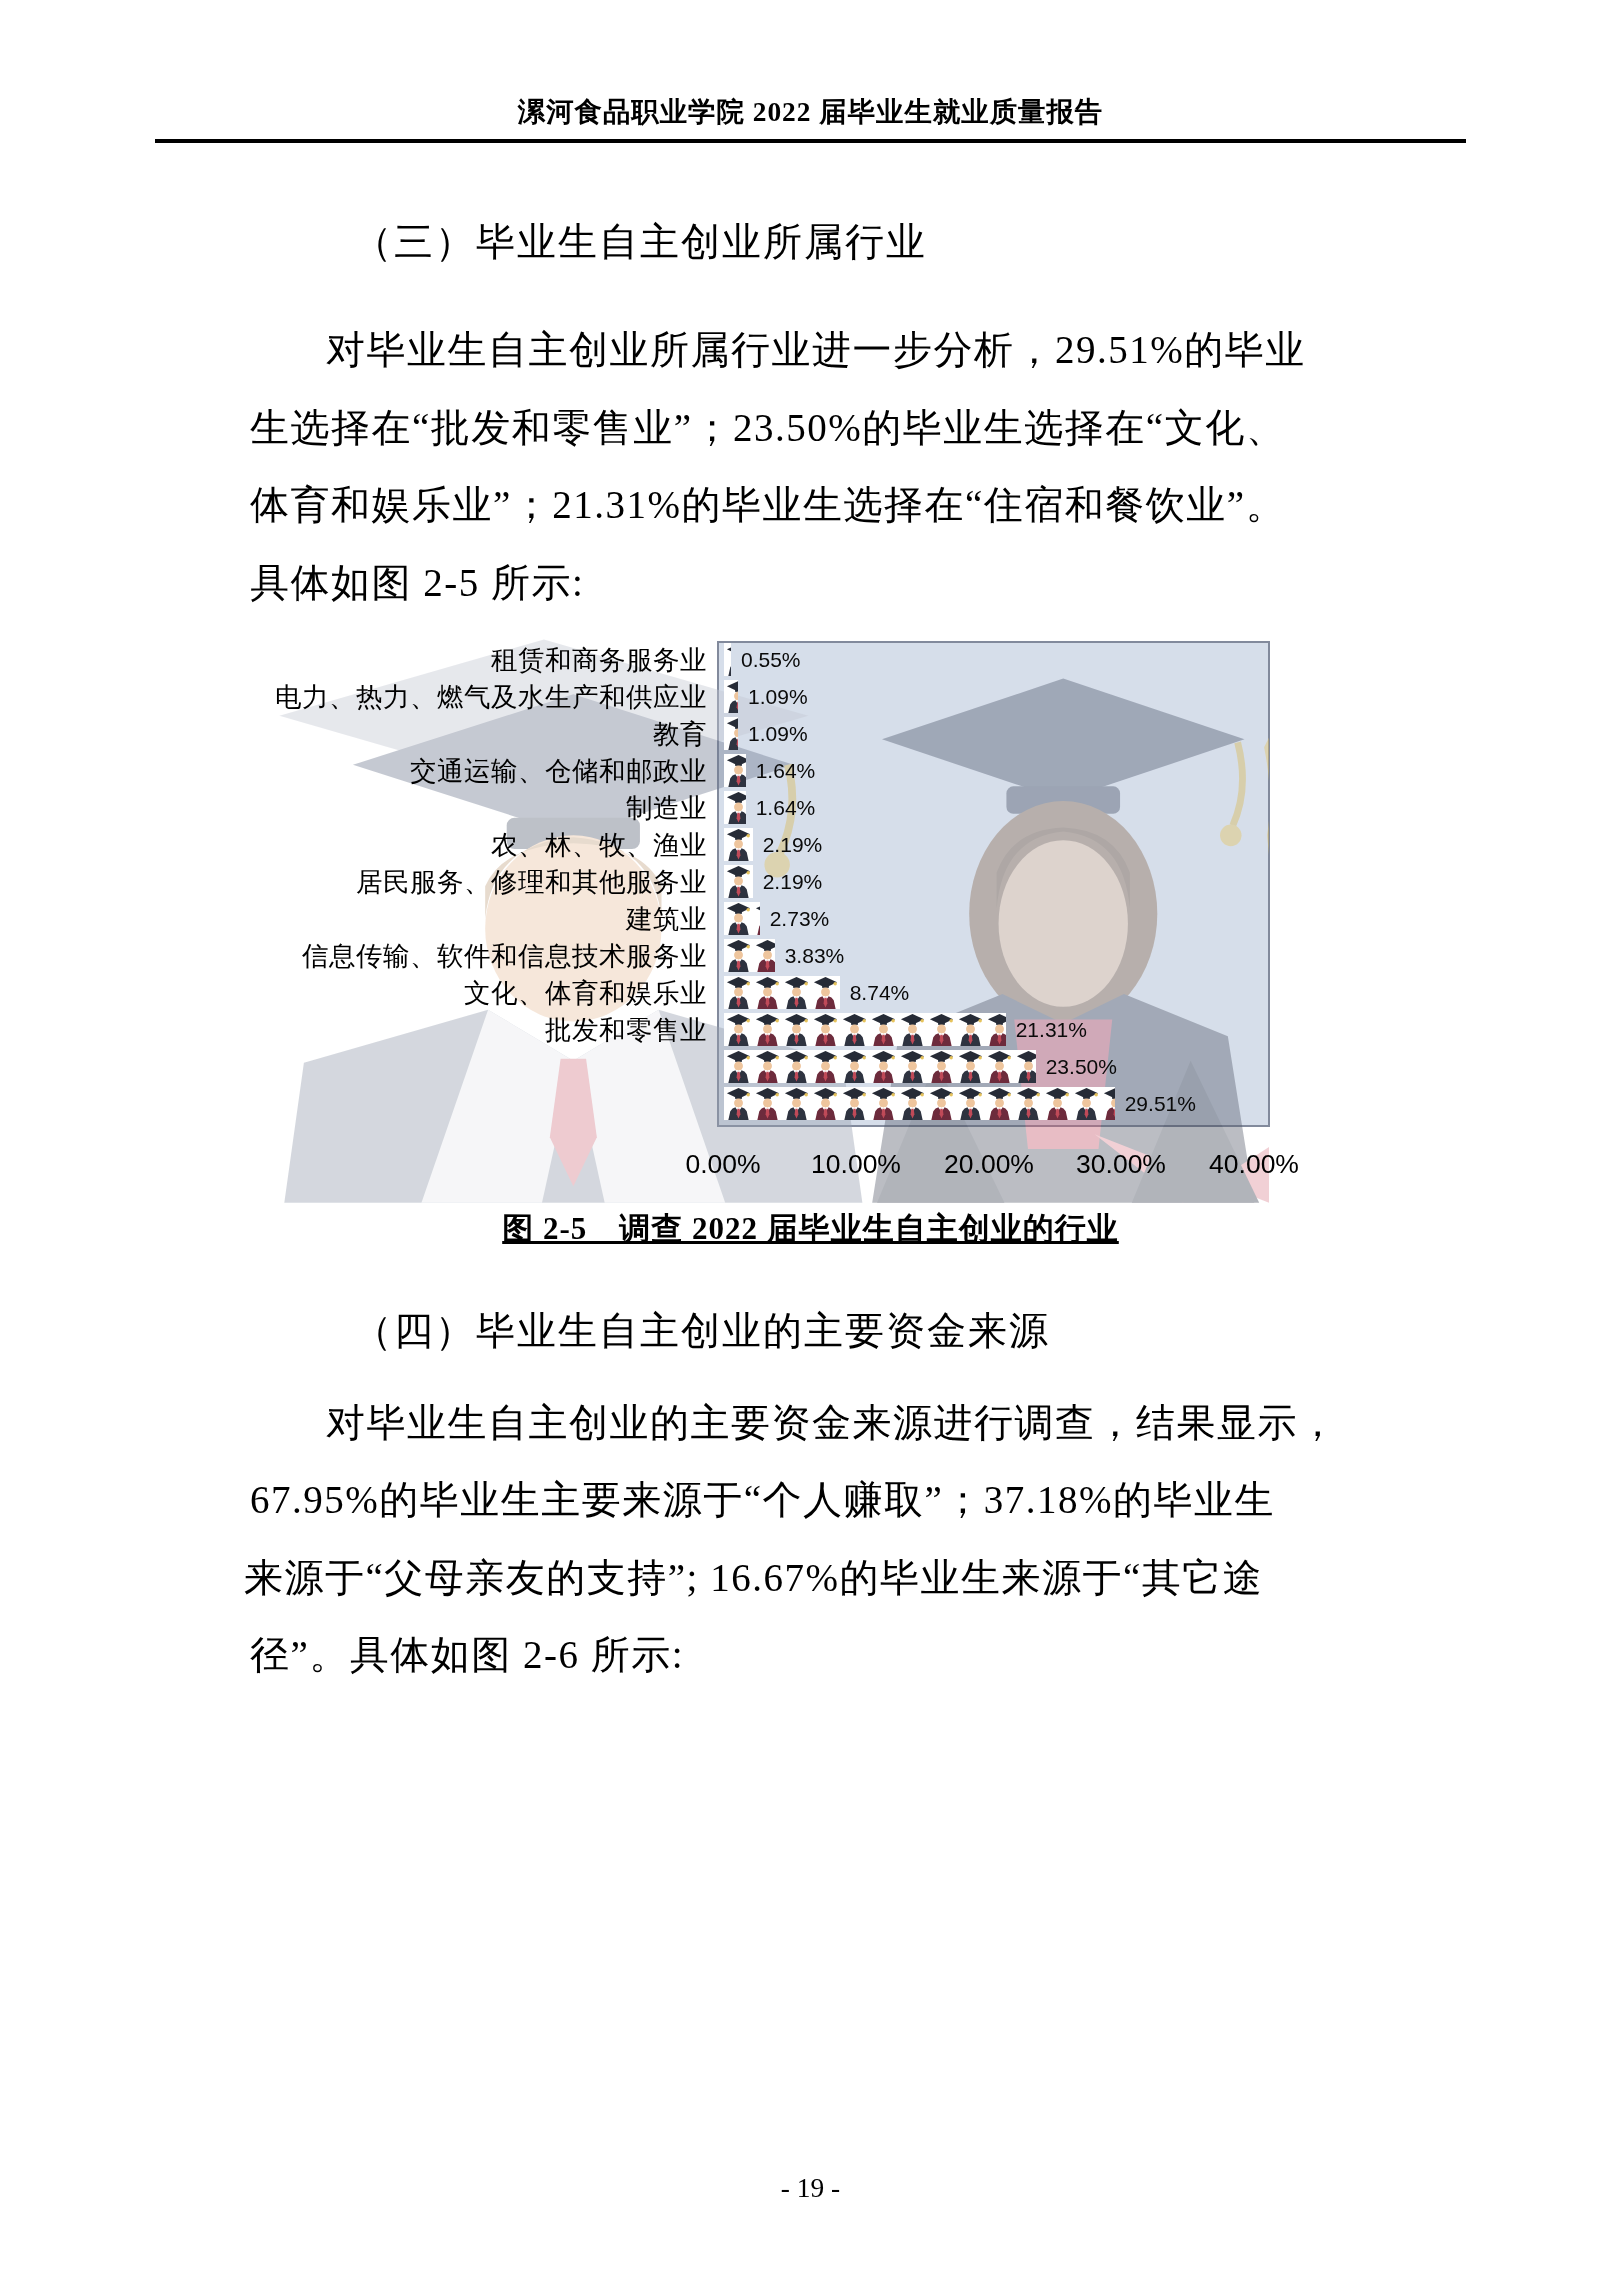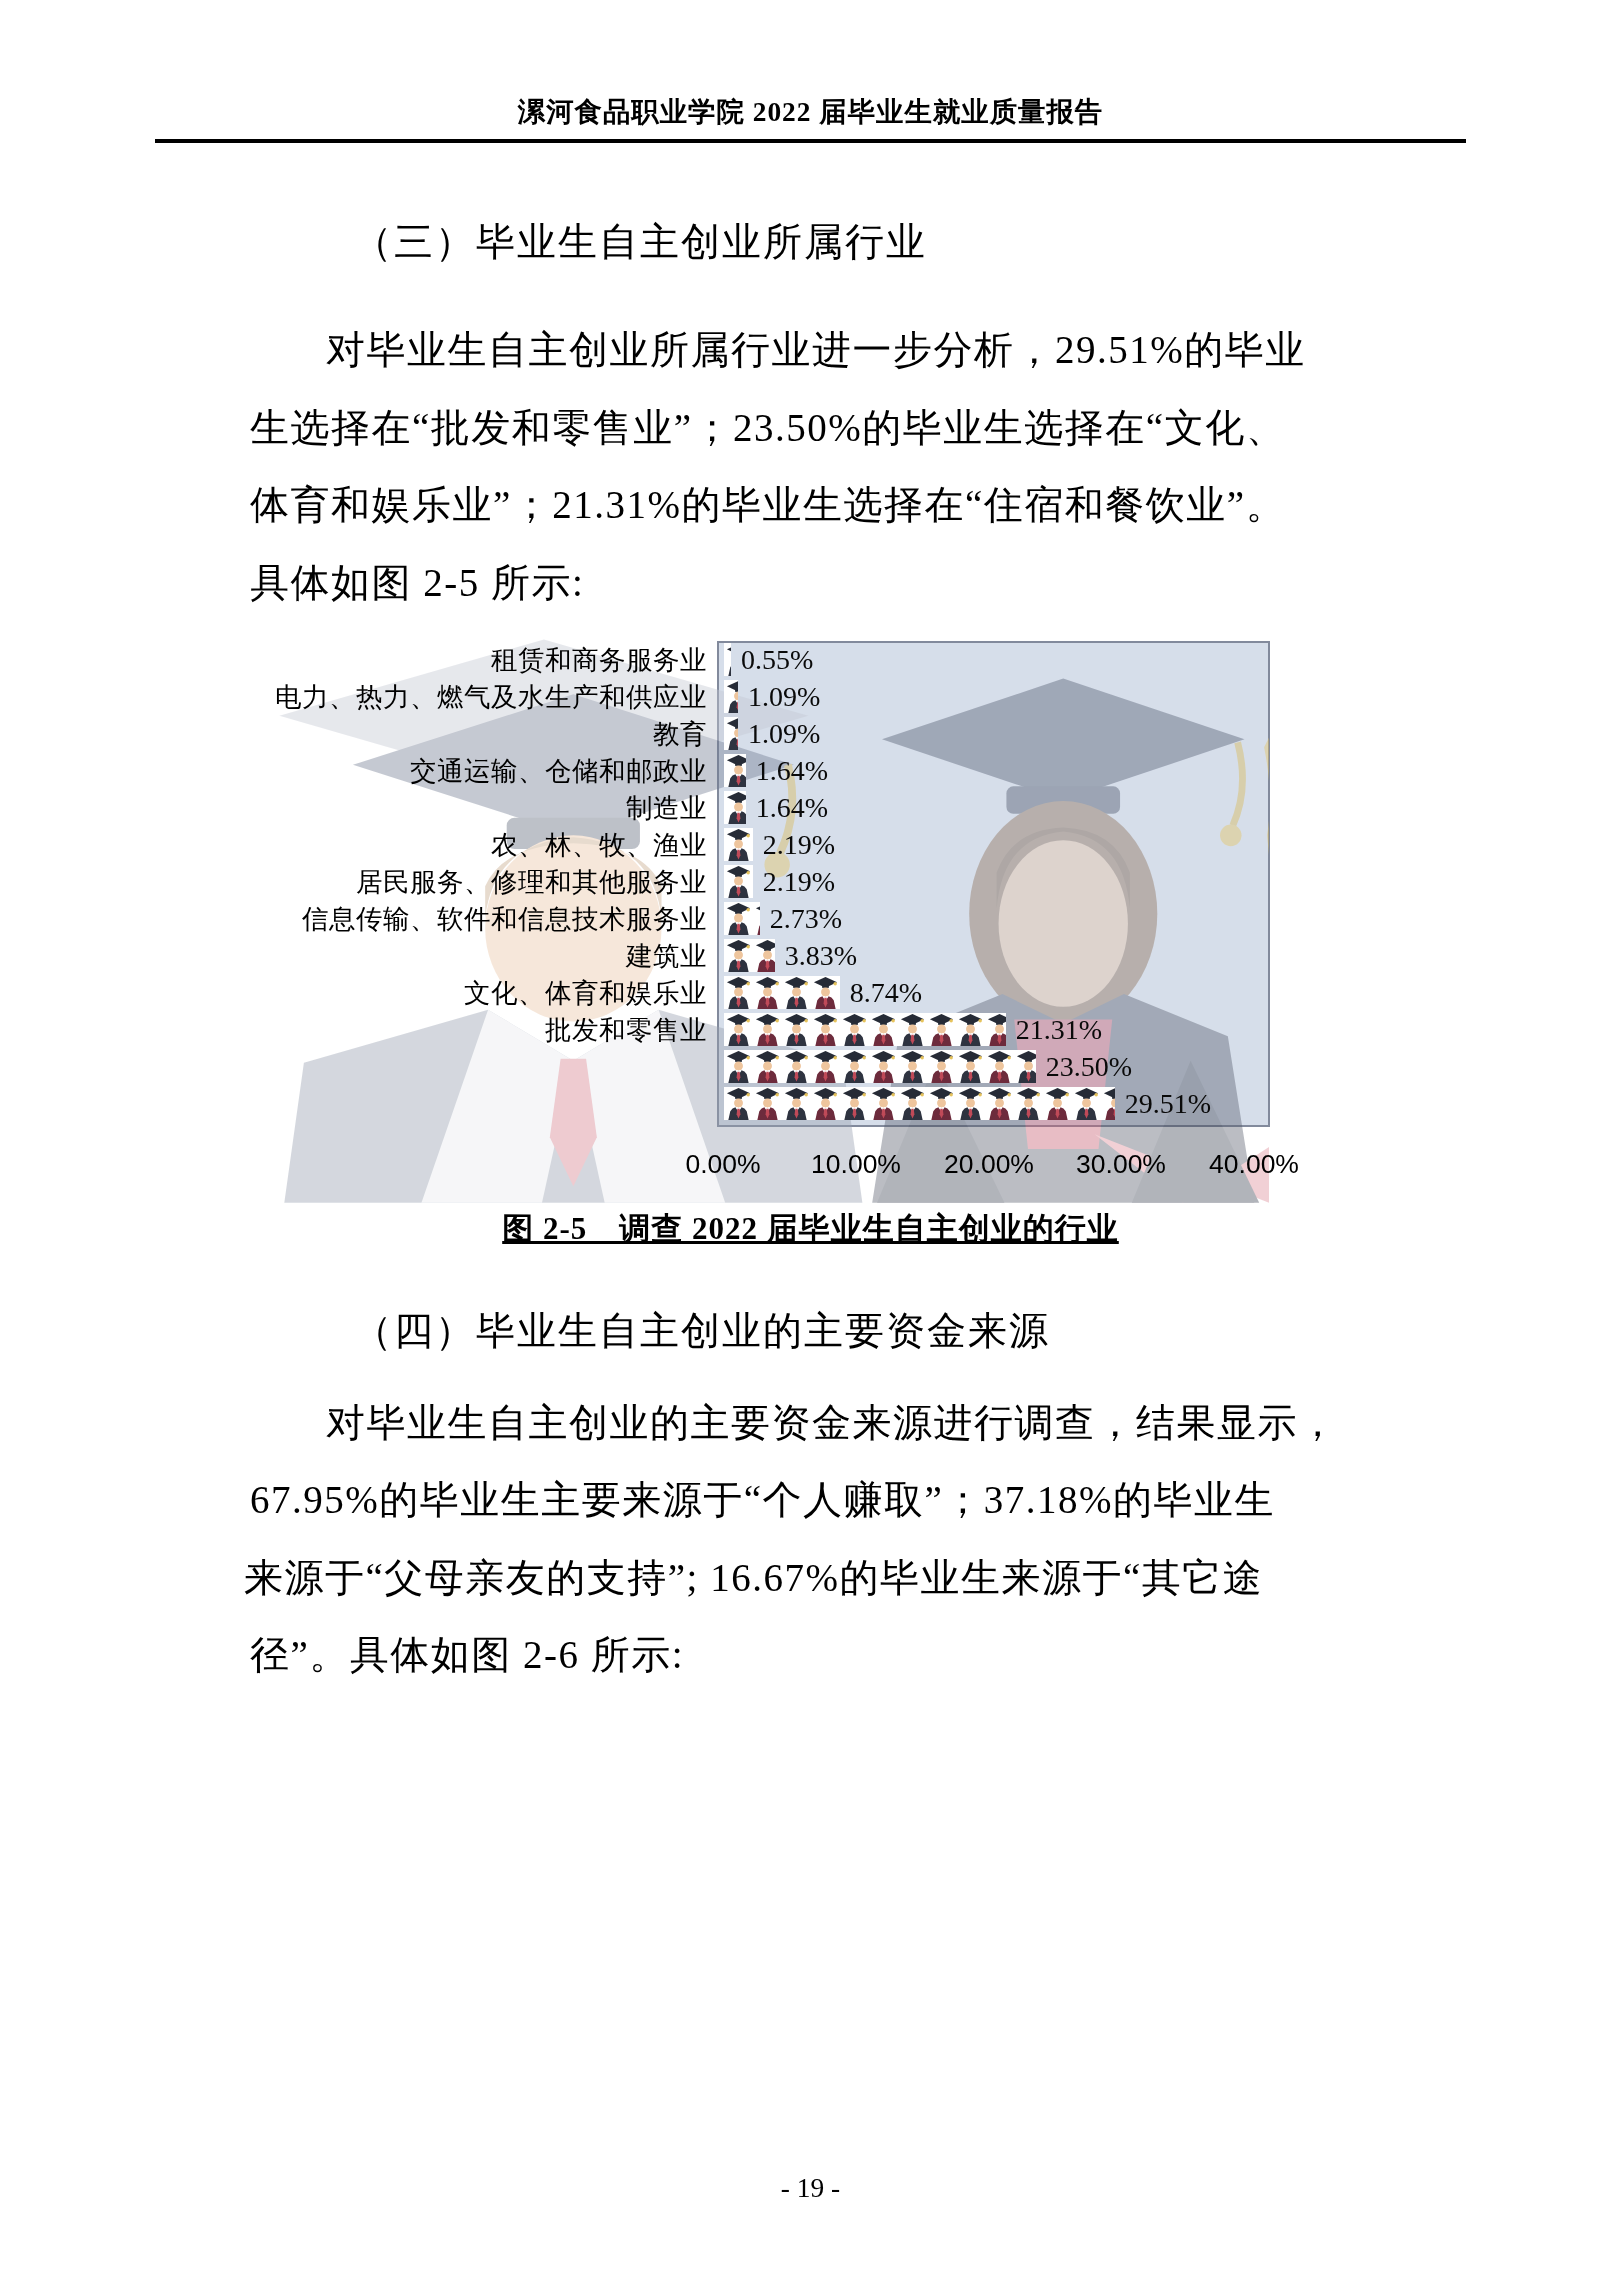--- a/index.html
+++ b/index.html
@@ -45,22 +45,22 @@
   .chart .labels { position:absolute; left:0; top:41px; width:457px; }
   .cat-label {
     height:37px; display:flex; align-items:center; justify-content:flex-end;
     font-size:26.5px; white-space:nowrap; letter-spacing:0.5px;
   }
   .chart .plot { position:absolute; left:467px; top:41px; width:553px; height:486px; }
   .bar-row { height:37px; display:flex; align-items:center; padding-left:6.9px; }
   .bar { height:33px; background:#fff; overflow:hidden; display:flex; flex:none; }
   .bar svg { flex:none; display:block; }
   .val {
-    margin-left:9.8px; font-family:Liberation Serif, serif;
-    font-size:28px; color:#0a0a0a; white-space:nowrap;
+    margin-left:9.8px; font-family:Liberation Sans, sans-serif;
+    font-size:21px; color:#0a0a0a; white-space:nowrap;
   }
   .axis-label {
     position:absolute; top:549px; transform:translateX(-50%);
     font-family:"Liberation Sans", sans-serif; font-size:26.5px; white-space:nowrap;
   }
 </style>
 </head>
 <body>
 
 <div class="abs header-text">漯河食品职业学院 2022 届毕业生就业质量报告</div>
@@ -107,22 +107,22 @@
   </svg>
 
   <div class="labels">
       <div class="cat-label">租赁和商务服务业</div>
       <div class="cat-label">电力、热力、燃气及水生产和供应业</div>
       <div class="cat-label">教育</div>
       <div class="cat-label">交通运输、仓储和邮政业</div>
       <div class="cat-label">制造业</div>
       <div class="cat-label">农、林、牧、渔业</div>
       <div class="cat-label">居民服务、修理和其他服务业</div>
+      <div class="cat-label">建筑业</div>
       <div class="cat-label">信息传输、软件和信息技术服务业</div>
-      <div class="cat-label">建筑业</div>
       <div class="cat-label">文化、体育和娱乐业</div>
       <div class="cat-label">批发和零售业</div>
     </div>
   <div class="plot">
       <div class="bar-row">
         <div class="bar" style="width: 7.3px;">
           <svg width="29" height="33" viewBox="0 0 30 34">
             <rect width="30" height="34" fill="#ffffff"></rect>
             <polygon points="15,1 27,6.5 15,12 3,6.5" fill="#262b36"></polygon>
             <rect x="11.5" y="9" width="7" height="3.2" fill="#262b36"></rect>

